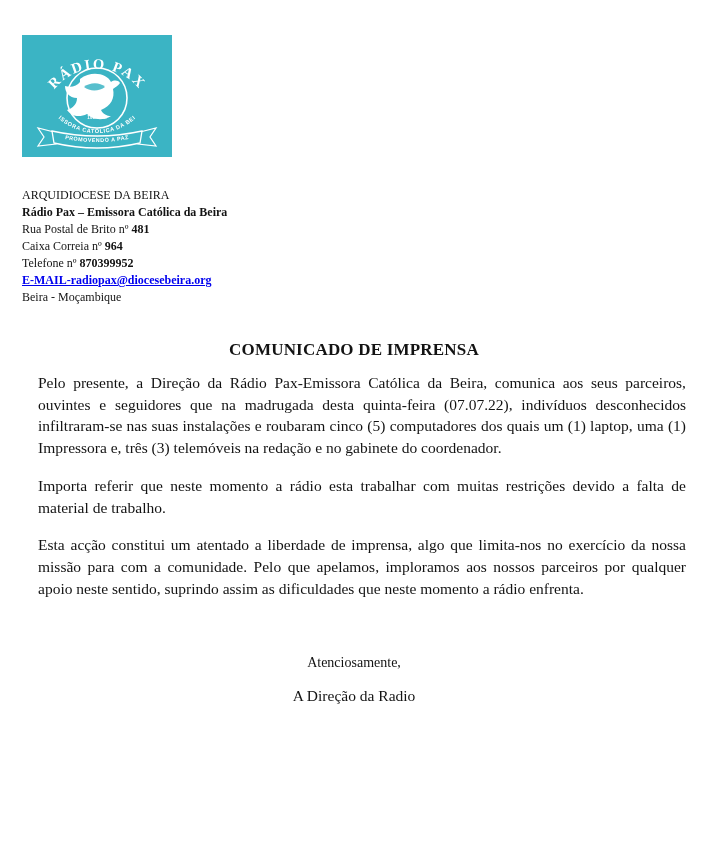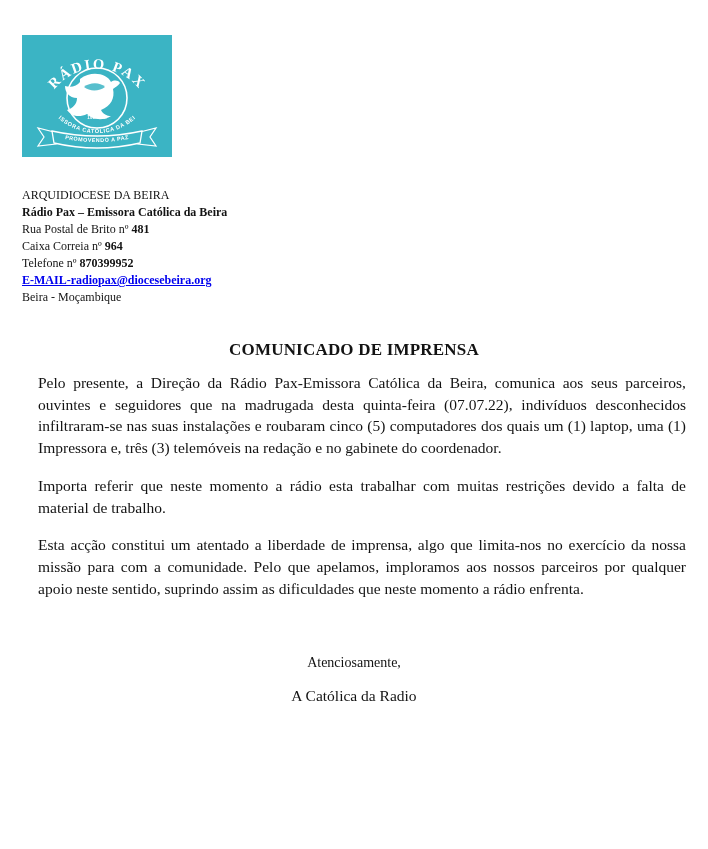--- a/index.html
+++ b/index.html
@@ -125,15 +125,15 @@
 
   <div class="doc-title">COMUNICADO DE IMPRENSA</div>
 
   <div class="doc-body">
     <p>Pelo presente, a Direção da Rádio Pax-Emissora Católica da Beira, comunica aos seus parceiros, ouvintes e seguidores que na madrugada desta quinta-feira (07.07.22), indivíduos desconhecidos infiltraram-se nas suas instalações e roubaram cinco (5) computadores dos quais um (1) laptop, uma (1) Impressora e, três (3) telemóveis na redação e no gabinete do coordenador.</p>
     <p>Importa referir que neste momento a rádio esta trabalhar com muitas restrições devido a falta de material de trabalho.</p>
     <p>Esta acção constitui um atentado a liberdade de imprensa, algo que limita-nos no exercício da nossa missão para com a comunidade. Pelo que apelamos, imploramos aos nossos parceiros por qualquer apoio neste sentido, suprindo assim as dificuldades que neste momento a rádio enfrenta.</p>
   </div>
 
   <div class="closing">Atenciosamente,</div>
-  <div class="signature">A Católica da Radio</div>
+  <div class="signature">A Direção da Radio</div>
 
 </div>
 
 </body></html>

